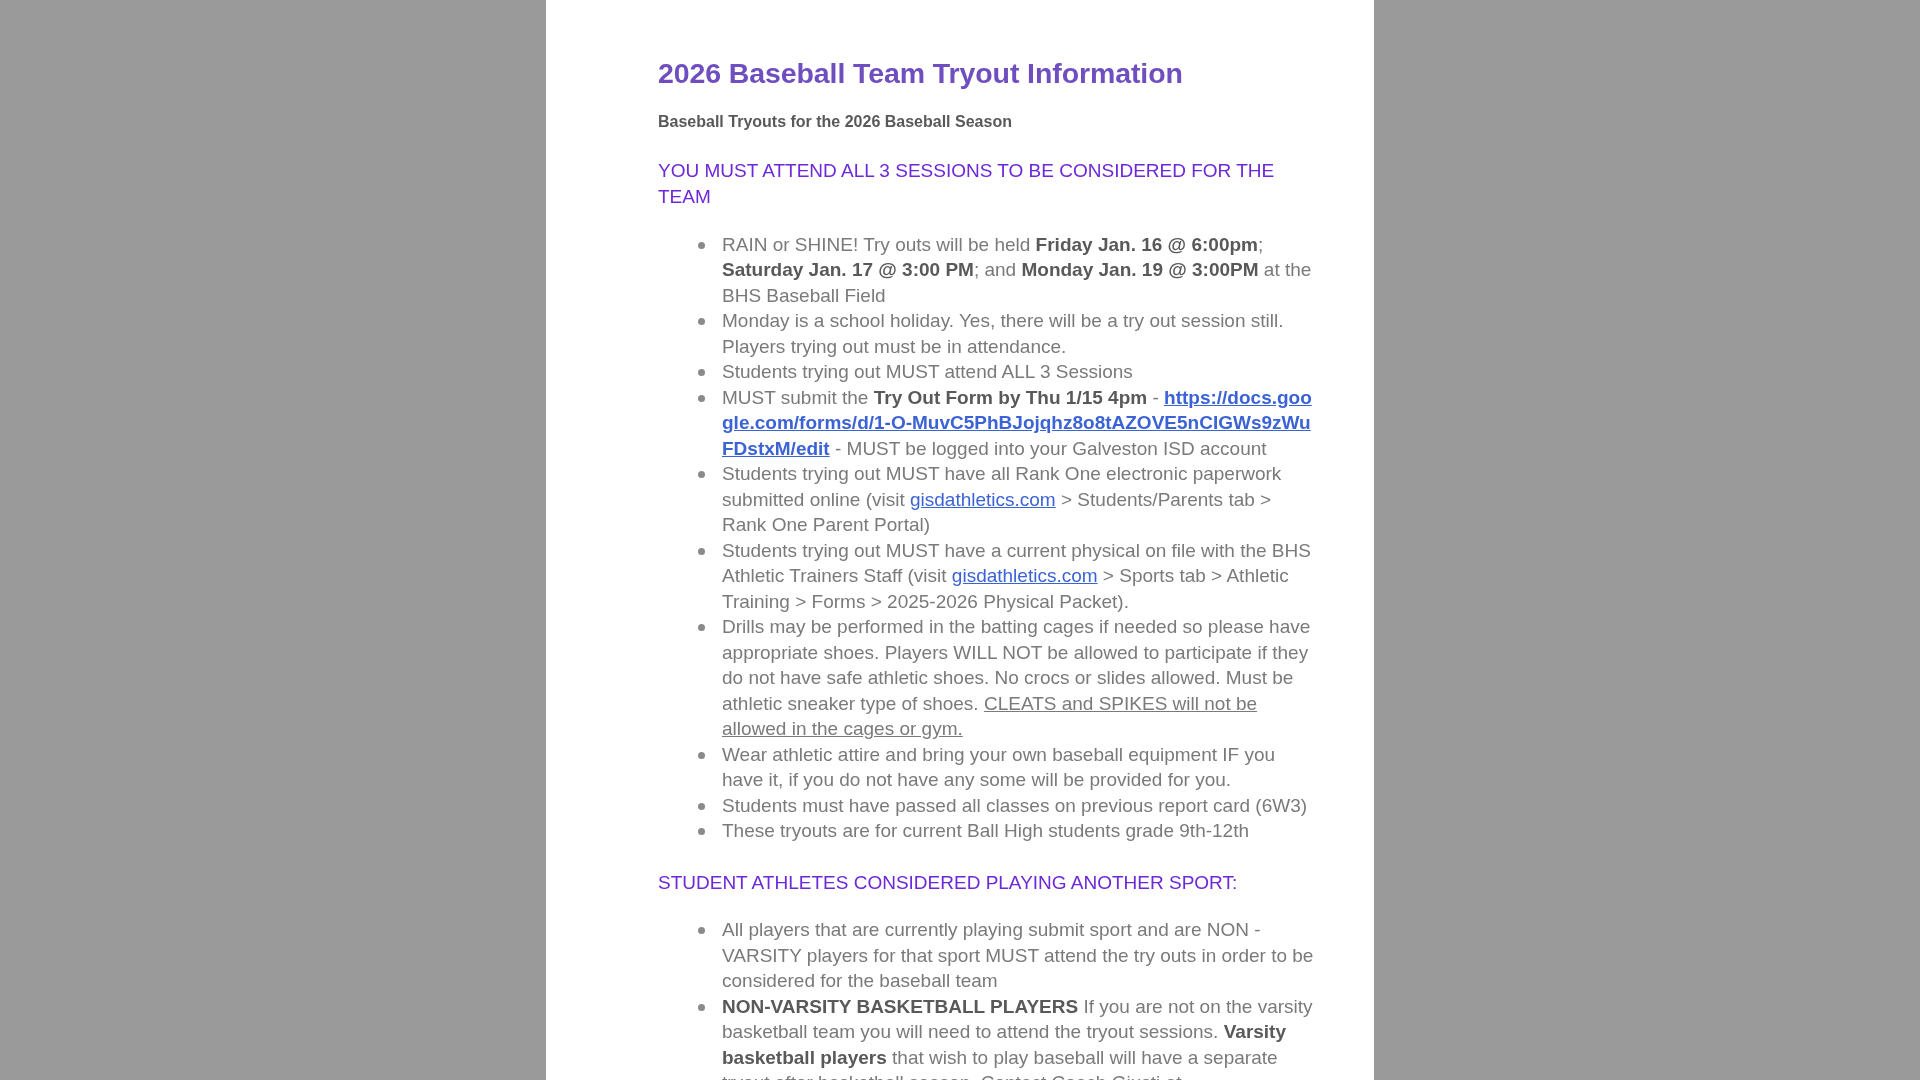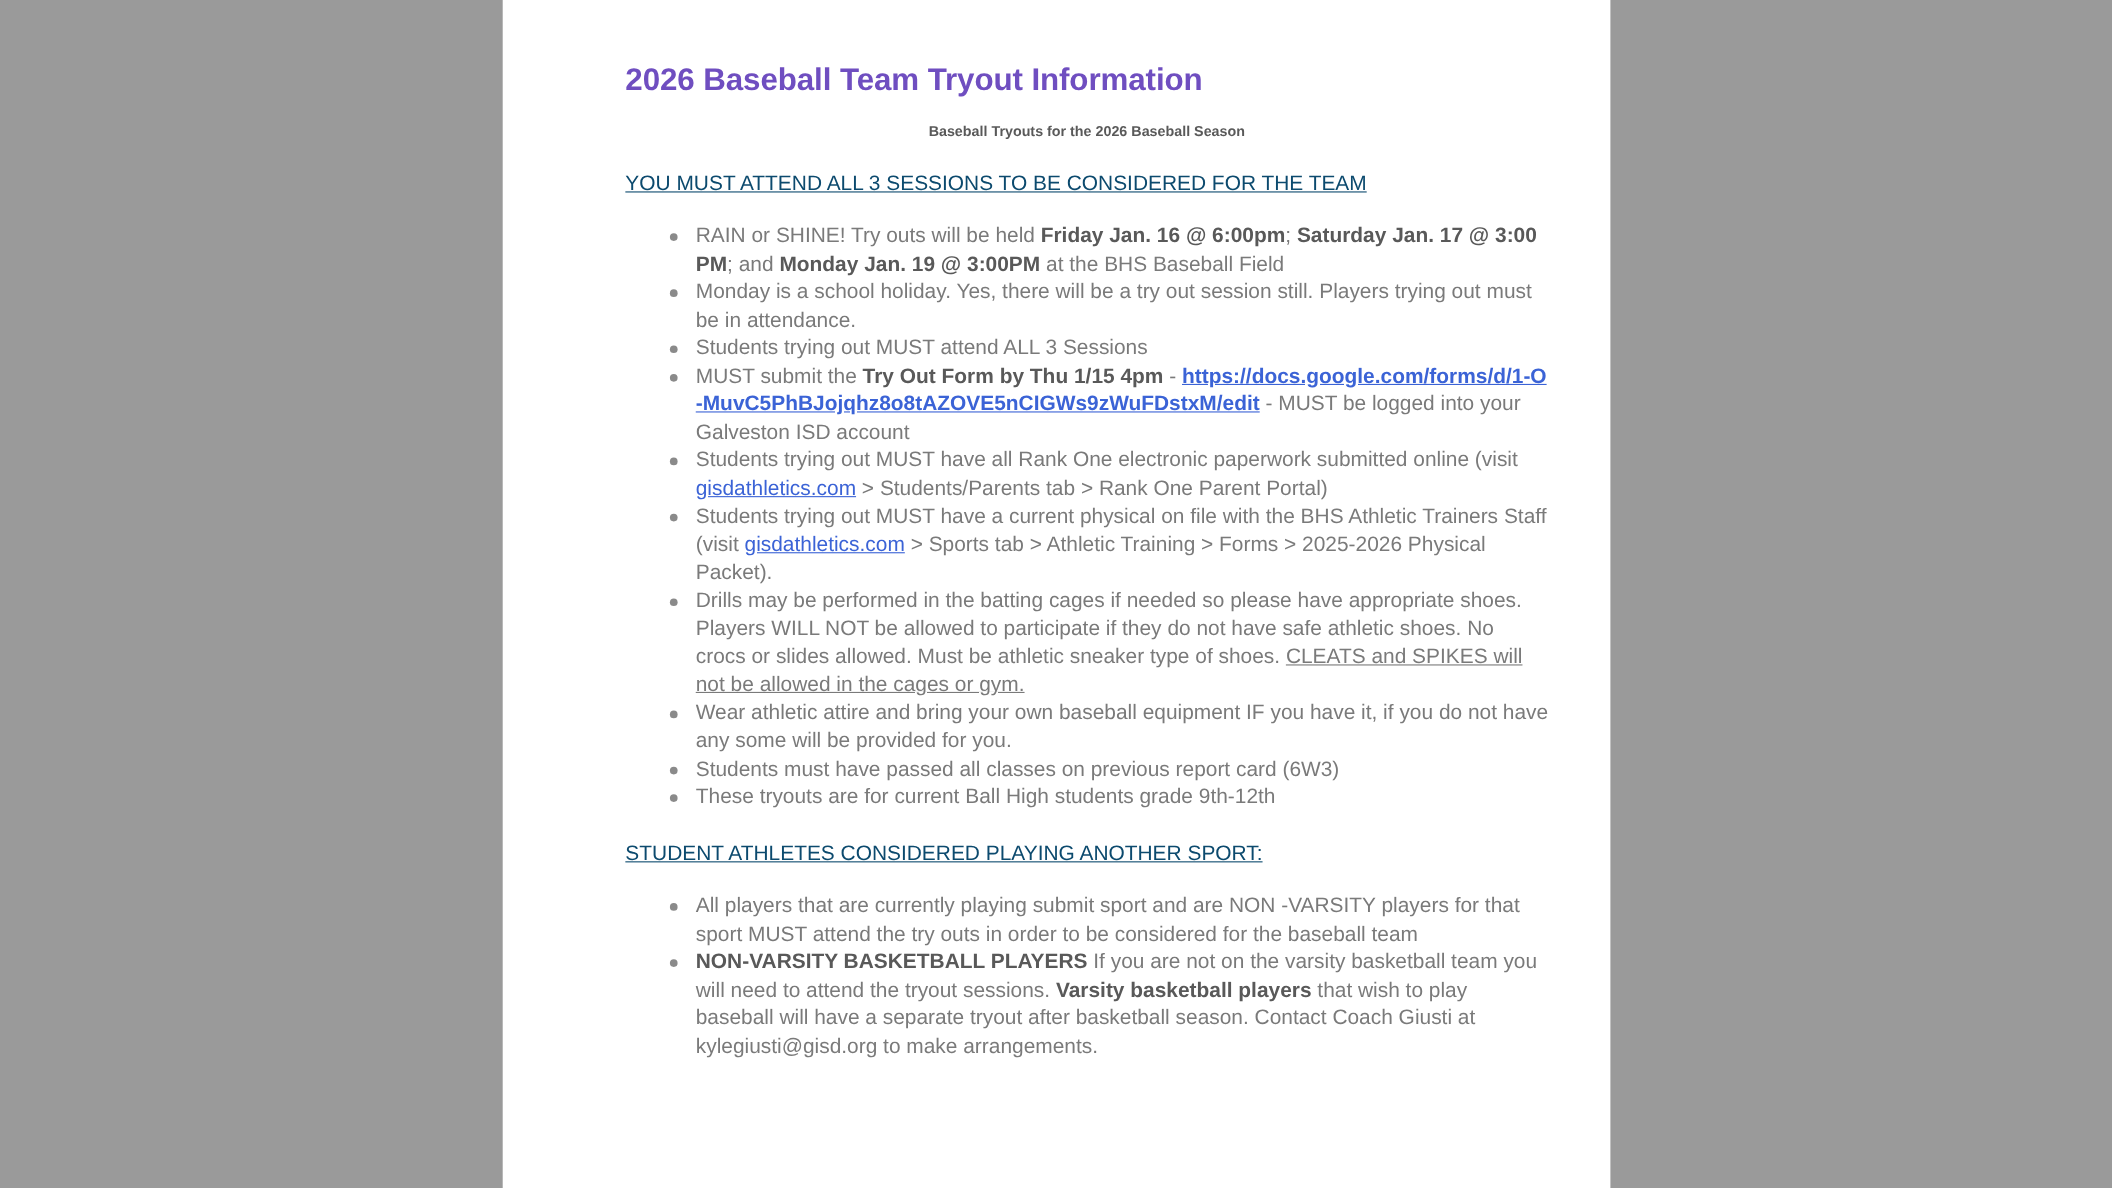--- a/index.html
+++ b/index.html
@@ -12,21 +12,21 @@
     overflow: hidden;
   }
   body {
     background: #9a9a9a;
     font-family: "Liberation Sans", sans-serif;
     display: flex;
     justify-content: center;
   }
 
   .page {
-    width: 1007px;
+    width: 828px;
     min-height: 1080px;
     background: #ffffff;
     padding: 56px 0 0 0;
     position: relative;
   }
 
   .content {
     padding-left: 112px;
     padding-right: 56px;
   }
@@ -34,35 +34,33 @@
   h1.doc-title {
     font-size: 28.5px;
     line-height: 1.25;
     font-weight: bold;
     color: #6f4ec0;
     margin: 0 0 20px 0;
     letter-spacing: -0.1px;
   }
 
   h2.doc-subtitle {
-    font-size: 13px;
+    font-size: 16px;
     line-height: 1.3;
     font-weight: bold;
     color: #595959;
     margin: 0 0 26px 0;
-    text-align: center;
   }
 
   p.section-head {
     font-size: 19px;
     line-height: 1.35;
-    color: #0c4a6e;
+    color: #6d28d9;
     margin: 0 0 22px 0;
     font-weight: normal;
-    text-decoration: underline;
   }
 
   ul.bullets {
     margin: 0 0 26px 0;
     padding-left: 62px;
     list-style: none;
   }
 
   ul.bullets > li {
     position: relative;

